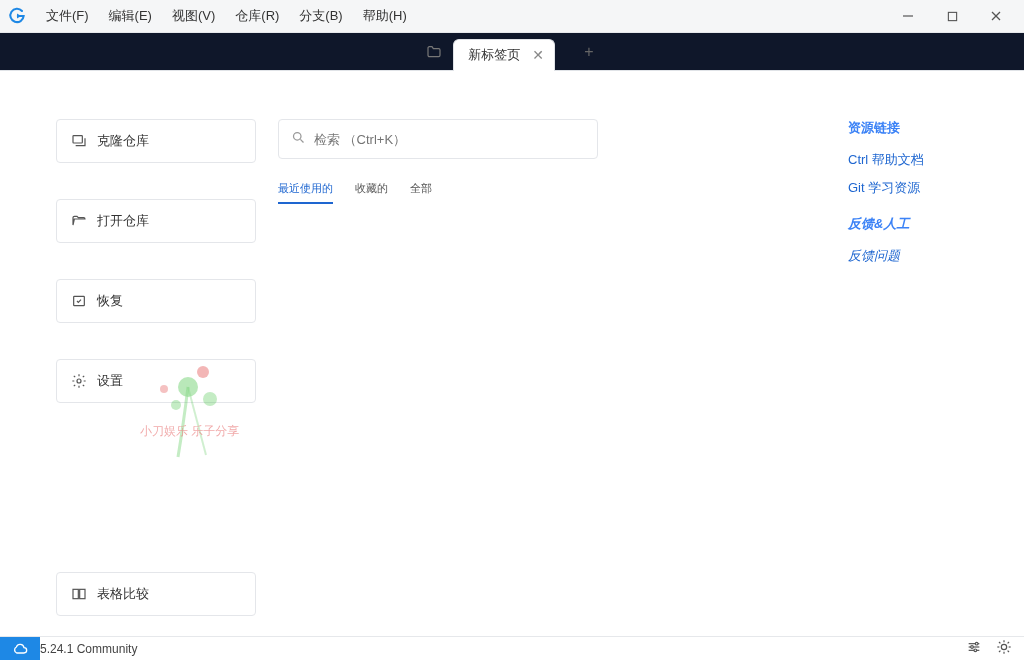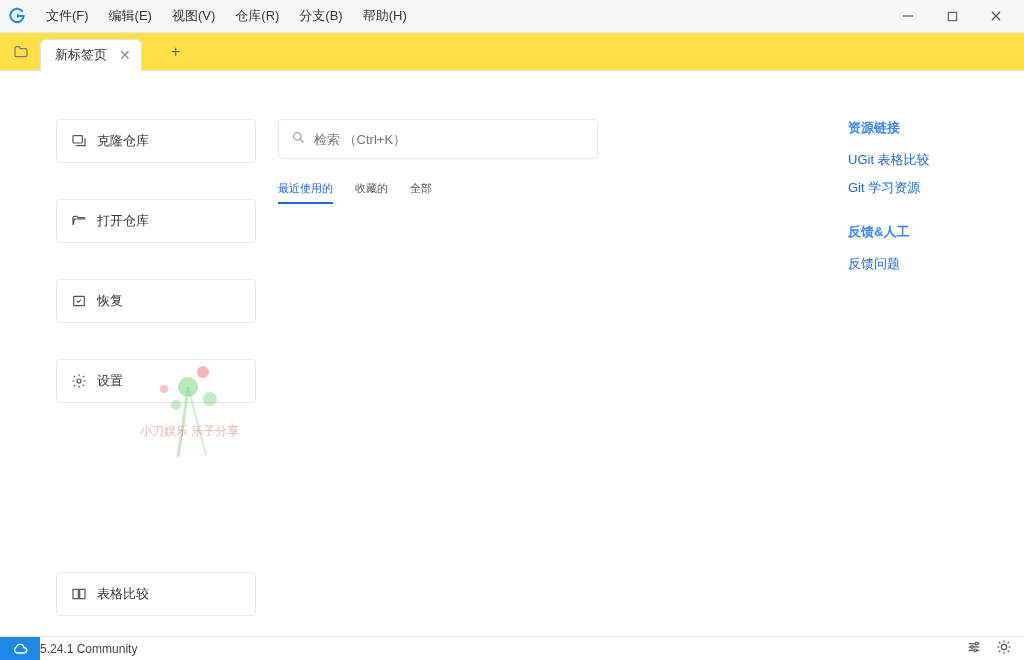--- a/index.html
+++ b/index.html
@@ -41,23 +41,23 @@
     width: 44px; height: 32px;
     display: flex; align-items: center; justify-content: center;
     color: #555;
   }
 
   
   .tabstrip {
     display: flex;
     align-items: center;
     height: 38px;
-    background: #fde047;
-    padding-left: 6px;
+    background: #0f172a;
     border-bottom: 1px solid #e0e3e7;
+    justify-content: center;
   }
   .tab-home-icon {
     width: 30px; height: 30px;
     display: flex; align-items: center; justify-content: center;
     color: #666;
     margin-right: 4px;
   }
   .tab {
     display: flex; align-items: center;
     height: 32px;
@@ -150,21 +150,21 @@
   .right-heading {
     font-weight: 600;
     color: #3b82f6;
     margin-bottom: 14px;
   }
   .right-link {
     color: #1e66d0;
     margin-bottom: 10px;
     display: block;
   }
-  .right-section2 { margin-top: 26px; }
+  .right-section2 { margin-top: 18px; font-style: italic; }
 
   
   .statusbar {
     height: 24px;
     border-top: 1px solid #e6e8eb;
     display: flex;
     align-items: center;
     font-size: 12px;
     color: #444;
   }
@@ -313,21 +313,21 @@
     </div>
     <div class="center-tabs">
       <div class="center-tab active">最近使用的</div>
       <div class="center-tab">收藏的</div>
       <div class="center-tab">全部</div>
     </div>
   </div>
 
   <div class="right-col">
     <div class="right-heading">资源链接</div>
-    <a class="right-link">UGit 表格比较</a>
+    <a class="right-link">Ctrl 帮助文档</a>
     <a class="right-link">Git 学习资源</a>
     <div class="right-section2">
       <div class="right-heading">反馈&amp;人工</div>
       <a class="right-link">反馈问题</a>
     </div>
   </div>
 </div>
 
 <div class="statusbar">
   <div class="status-cloud">

